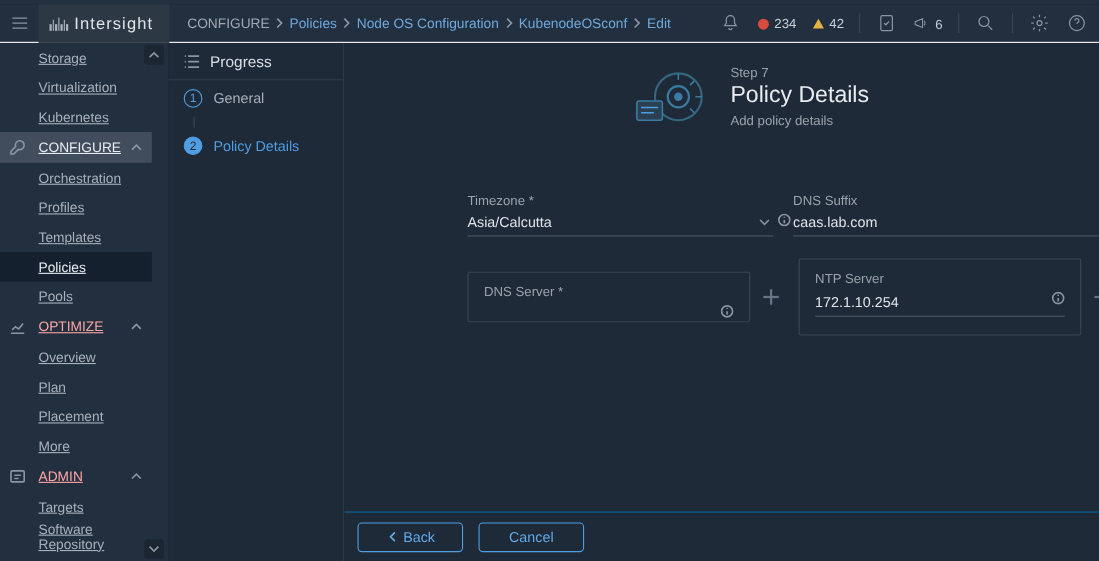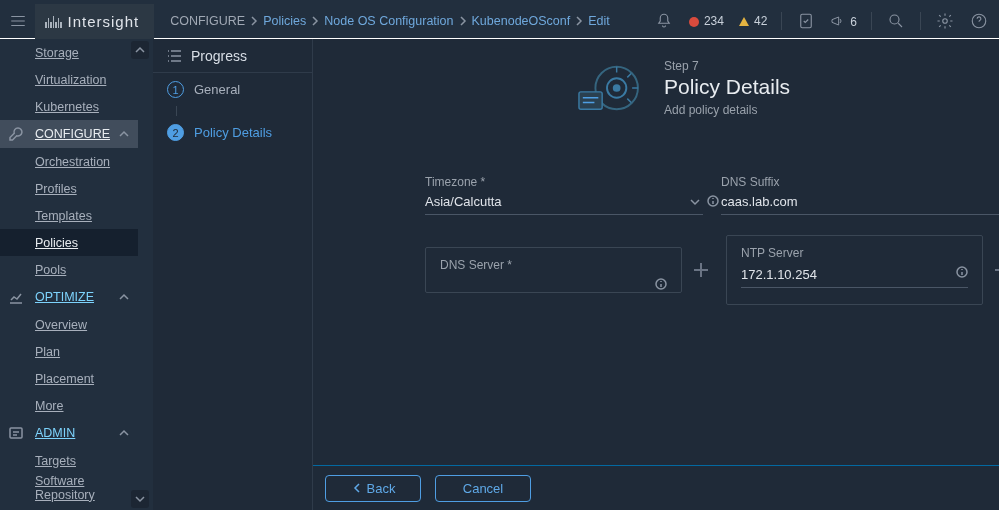--- a/index.html
+++ b/index.html
@@ -43,21 +43,21 @@
 .scroll-btn.up { top:2px; }
 .scroll-btn.down { bottom:2px; }
 .scroll-btn svg { width:12px; height:12px; }
 
 .nav-inner { width:138px; }
 .nav-item, .nav-sub {
   height:27px; display:flex; align-items:center; font-size:12.5px; cursor:pointer;
   padding-left:35px; color:#a8b0bc;text-decoration:underline;
 }
 .nav-item.header-item {
-  height:28px; padding-left:35px; background:transparent; color:#7dd3fc; position:relative;
+  height:28px; padding-left:35px; background:transparent; color:#fca5a5; position:relative;
 }
 .nav-item.header-item .expander { position:absolute; right:8px; }
 .nav-item.header-item .nav-icon { position:absolute; left:8px; width:16px; height:16px; }
 .nav-item.header-item.active { background:#414d5c; color:#e8ecf0; }
 .nav-sub.selected { background:#15202e; color:#e8ecf0; }
 
 
 .progress-pane {
   width:160px; border-right:1px solid #2f3b4a; background:#1f2a38; position:relative;
 }

